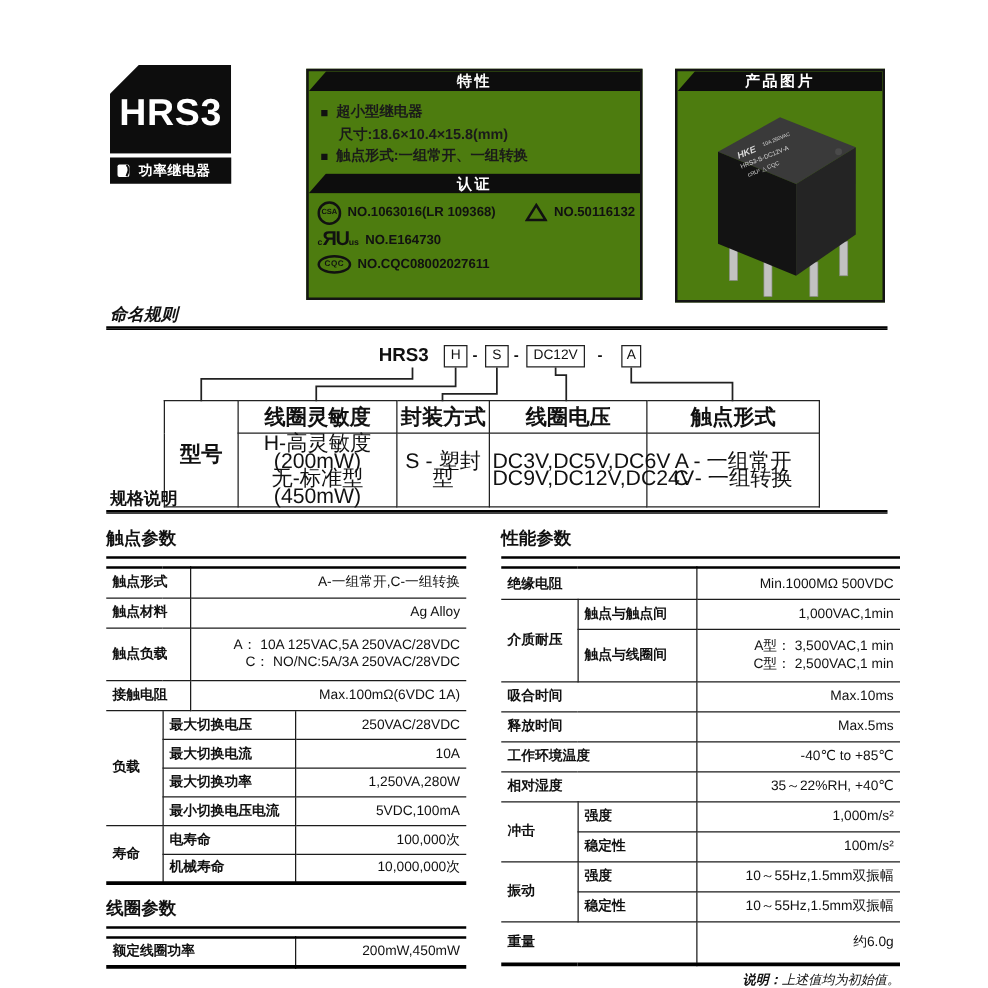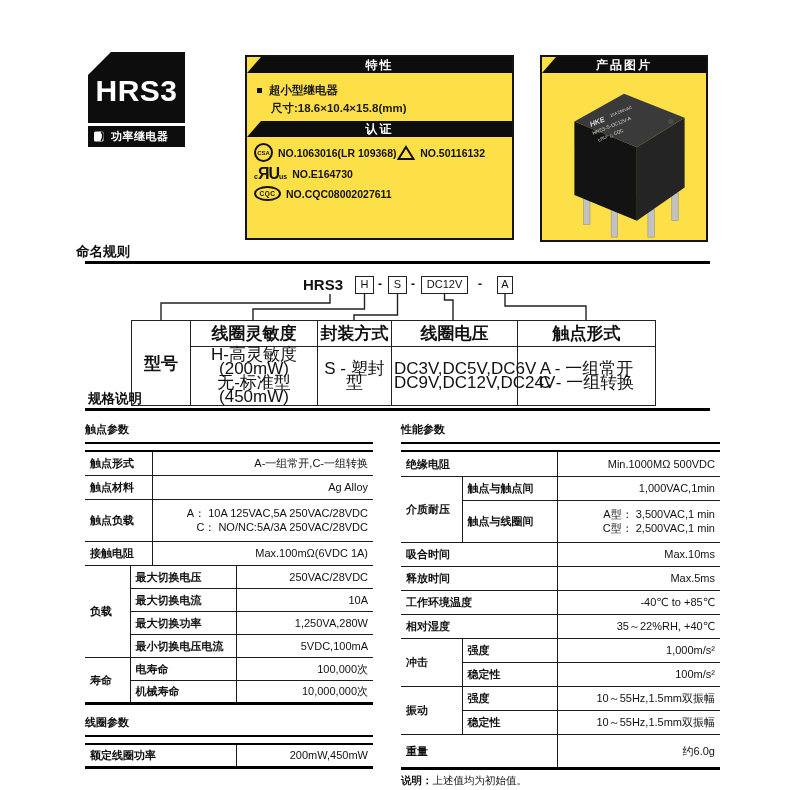--- a/index.html
+++ b/index.html
@@ -13,33 +13,33 @@
   
   .logo-box{left:88px;top:52px;width:97px;height:71px;background:#0d0d0d;
     clip-path:polygon(23px 0,100% 0,100% 100%,0 100%,0 23px);
     display:flex;align-items:center;justify-content:center;}
   .logo-text{color:#fff;font-size:30px;font-weight:bold;letter-spacing:.5px;margin-top:6px;}
   .logo-sub{left:88px;top:126px;width:97px;height:21px;background:#0d0d0d;
     display:flex;align-items:center;padding-left:5px;gap:5px;}
   .logo-sub-label{color:#fff;font-size:11px;font-weight:bold;letter-spacing:.5px;}
 
   
-  .frame{border:2px solid #141414;background:#fde047;}
+  .frame{border:2px solid #141414;background:#4d7c0f;}
   .hdr-bar{height:16px;background:#0d0d0d;color:#fff;font-size:12px;font-weight:bold;
     text-align:center;line-height:16px;letter-spacing:2px;
     clip-path:polygon(14px 0,100% 0,100% 100%,0 100%);}
 
   .features-box{left:245px;top:55px;width:269px;height:185px;}
   .feat-list{padding:9px 8px 4px 8px;}
   .feat-line{display:flex;align-items:flex-start;font-size:11.5px;font-weight:600;
     line-height:17.5px;color:#1a1a1a;}
   .sq{width:5px;height:5px;background:#111;margin:6px 7px 0 2px;flex:none;}
   .indent{padding-left:16px;}
 
-  .cert-area{padding:6px 25px 0 7px;}
+  .cert-area{padding:6px 2px 0 7px;}
   .cert-row{display:flex;align-items:center;margin-bottom:5px;font-size:10.5px;font-weight:600;color:#111;}
   .cert-num{margin-left:5px;white-space:nowrap;}
   .csa-circ{width:19px;height:19px;border:2px solid #111;border-radius:50%;flex:none;
     display:flex;align-items:center;justify-content:center;font-size:6px;font-weight:800;}
   .cqc-oval{width:27px;height:15px;border:2px solid #111;border-radius:50%;flex:none;
     display:flex;align-items:center;justify-content:center;font-size:6.5px;font-weight:800;letter-spacing:.5px;}
   .ul-wrap{display:flex;align-items:flex-end;flex:none;}
   .ul-c{font-size:7px;font-weight:700;line-height:9px;}
   .ul-ru{font-size:16px;font-weight:800;line-height:14px;letter-spacing:-1px;}
   .ul-us{font-size:7px;font-weight:700;line-height:8px;}
@@ -56,34 +56,34 @@
   .code-box{border:1.4px solid #222;height:18px;text-align:center;font-size:11px;
     line-height:15px;color:#111;background:#fff;}
   .code-dash{font-size:12px;font-weight:bold;color:#111;}
   .ntab{border-collapse:collapse;table-layout:fixed;width:524px;}
   .ntab td{border:1.4px solid #222;font-size:17px;color:#111;text-align:center;padding:1px 2px;}
   .ntab .nh{font-weight:bold;height:20px;}
   .ntab .nb{height:36px;line-height:14px;}
 
   
   .col{position:absolute;top:422px;}
-  .col-title{font-size:11px;font-weight:bold;color:#111;padding-bottom:5px;
+  .col-title{font-size:14px;font-weight:bold;color:#111;padding-bottom:5px;
     border-bottom:2.2px solid #000;margin-bottom:6px;}
   .spec{border-collapse:collapse;table-layout:fixed;width:100%;
     border-top:2px solid #000;border-bottom:3px solid #000;}
   .spec td{border-bottom:1.5px solid #1c1c1c;font-size:11px;color:#111;
     padding:2px 5px;vertical-align:middle;line-height:14px;}
   .spec tr:last-child td{border-bottom:none;}
   .lb{font-weight:700;padding-left:4px;}
   .vr{border-right:1.5px solid #1c1c1c;}
   .val{text-align:right;padding-right:6px;}
   .vtop{vertical-align:top;padding-top:5px;}
   .r25{height:25px}.r24{height:24px}.r23{height:23px}.r42{height:42px}.r34{height:34px}
   .coil-title{margin-top:10px;font-family:Liberation Serif, serif;}
-  .note{margin-top:4px;font-size:10.5px;color:#111;padding-right:0;}
+  .note{margin-top:4px;text-align:right;font-size:10.5px;color:#111;padding-right:0;font-style:italic;}
   .note b{font-weight:700;}
   svg{display:block;}
 </style>
 </head>
 <body>
 
 <div id="page">
 
   <div class="abs logo-box">
     <span class="logo-text">HRS3</span>
@@ -100,20 +100,24 @@
 
   <div class="abs frame features-box">
     <div class="hdr-bar">特性</div>
     <div class="feat-list">
       <div class="feat-line">
         <span class="sq"></span>
         <span>超小型继电器</span>
       </div>
       <div class="feat-line indent">
         <span>尺寸:18.6×10.4×15.8(mm)</span>
+      </div>
+      <div class="feat-line">
+        <span class="sq"></span>
+        <span>触点形式:一组常开、一组转换</span>
       </div>
     </div>
     <div class="hdr-bar">认证</div>
     <div class="cert-area">
       <div class="cert-row">
         <span class="csa-circ">CSA</span>
         <span class="cert-num">NO.1063016(LR 109368)</span>
         <span class="cert-right">
           <span>
             <svg width="18" height="16" viewBox="0 0 18 16">
@@ -158,21 +162,21 @@
           <text x="34" y="40" font-size="8" font-weight="bold" font-style="italic">HKE</text>
           <text x="58" y="38" font-size="4.5">10A 250VAC</text>
           <text x="33" y="49" font-size="5.5">HRS3-S-DC12V-A</text>
           <text x="36" y="58" font-size="5">cЯU⁵  △  CQC</text>
         </g>
         <circle cx="121" cy="44" r="3" fill="#4a4a4a"></circle>
       </svg>
     </div>
   </div>
 
-  <div class="abs sec-title" style="left:76px;top:243px;">命名规则</div>
+  <div class="abs sec-title" style="left:88px;top:243px;font-style:italic;">命名规则</div>
   <div class="abs dbl-rule" style="left:85px;top:261px;width:625px;"></div>
 
   <span class="abs code-prefix" style="left:303px;top:276px;">HRS3</span>
   <span class="abs code-box" style="left:355px;top:276px;width:19px;">H</span>
   <span class="abs code-dash" style="left:378px;top:277px;">-</span>
   <span class="abs code-box" style="left:388px;top:276px;width:19px;">S</span>
   <span class="abs code-dash" style="left:411px;top:277px;">-</span>
   <span class="abs code-box" style="left:421px;top:276px;width:47px;">DC12V</span>
   <span class="abs code-dash" style="left:478px;top:277px;">-</span>
   <span class="abs code-box" style="left:497px;top:276px;width:16px;">A</span>

